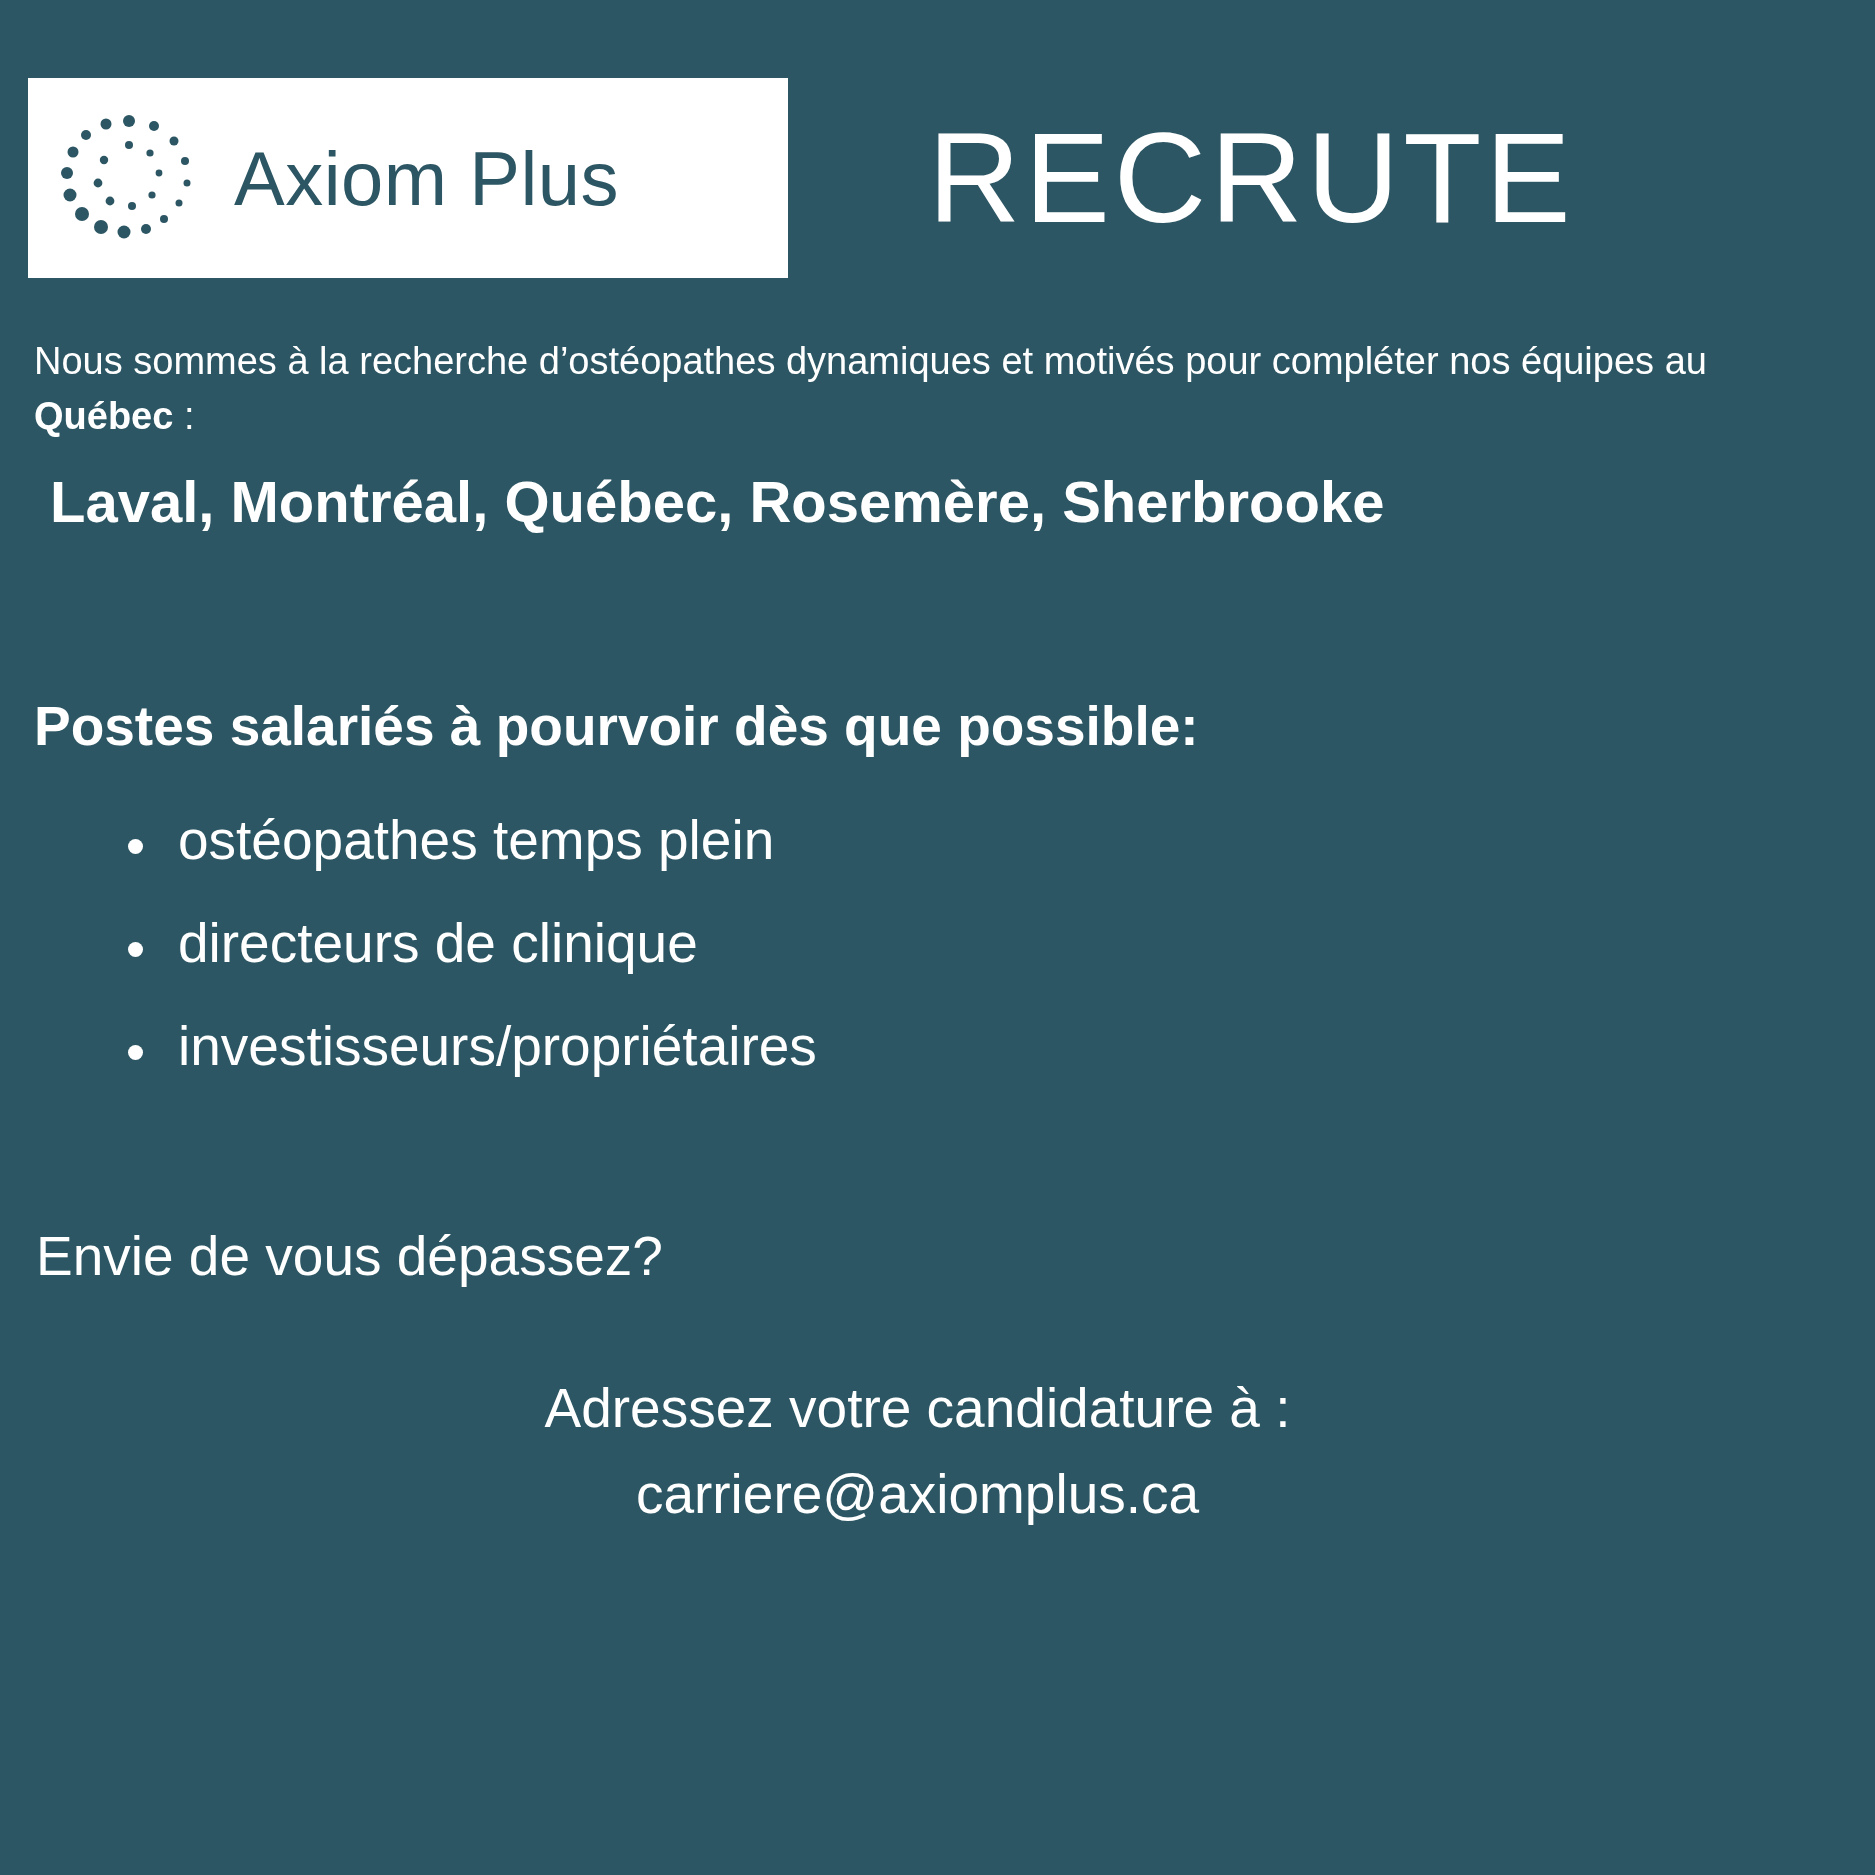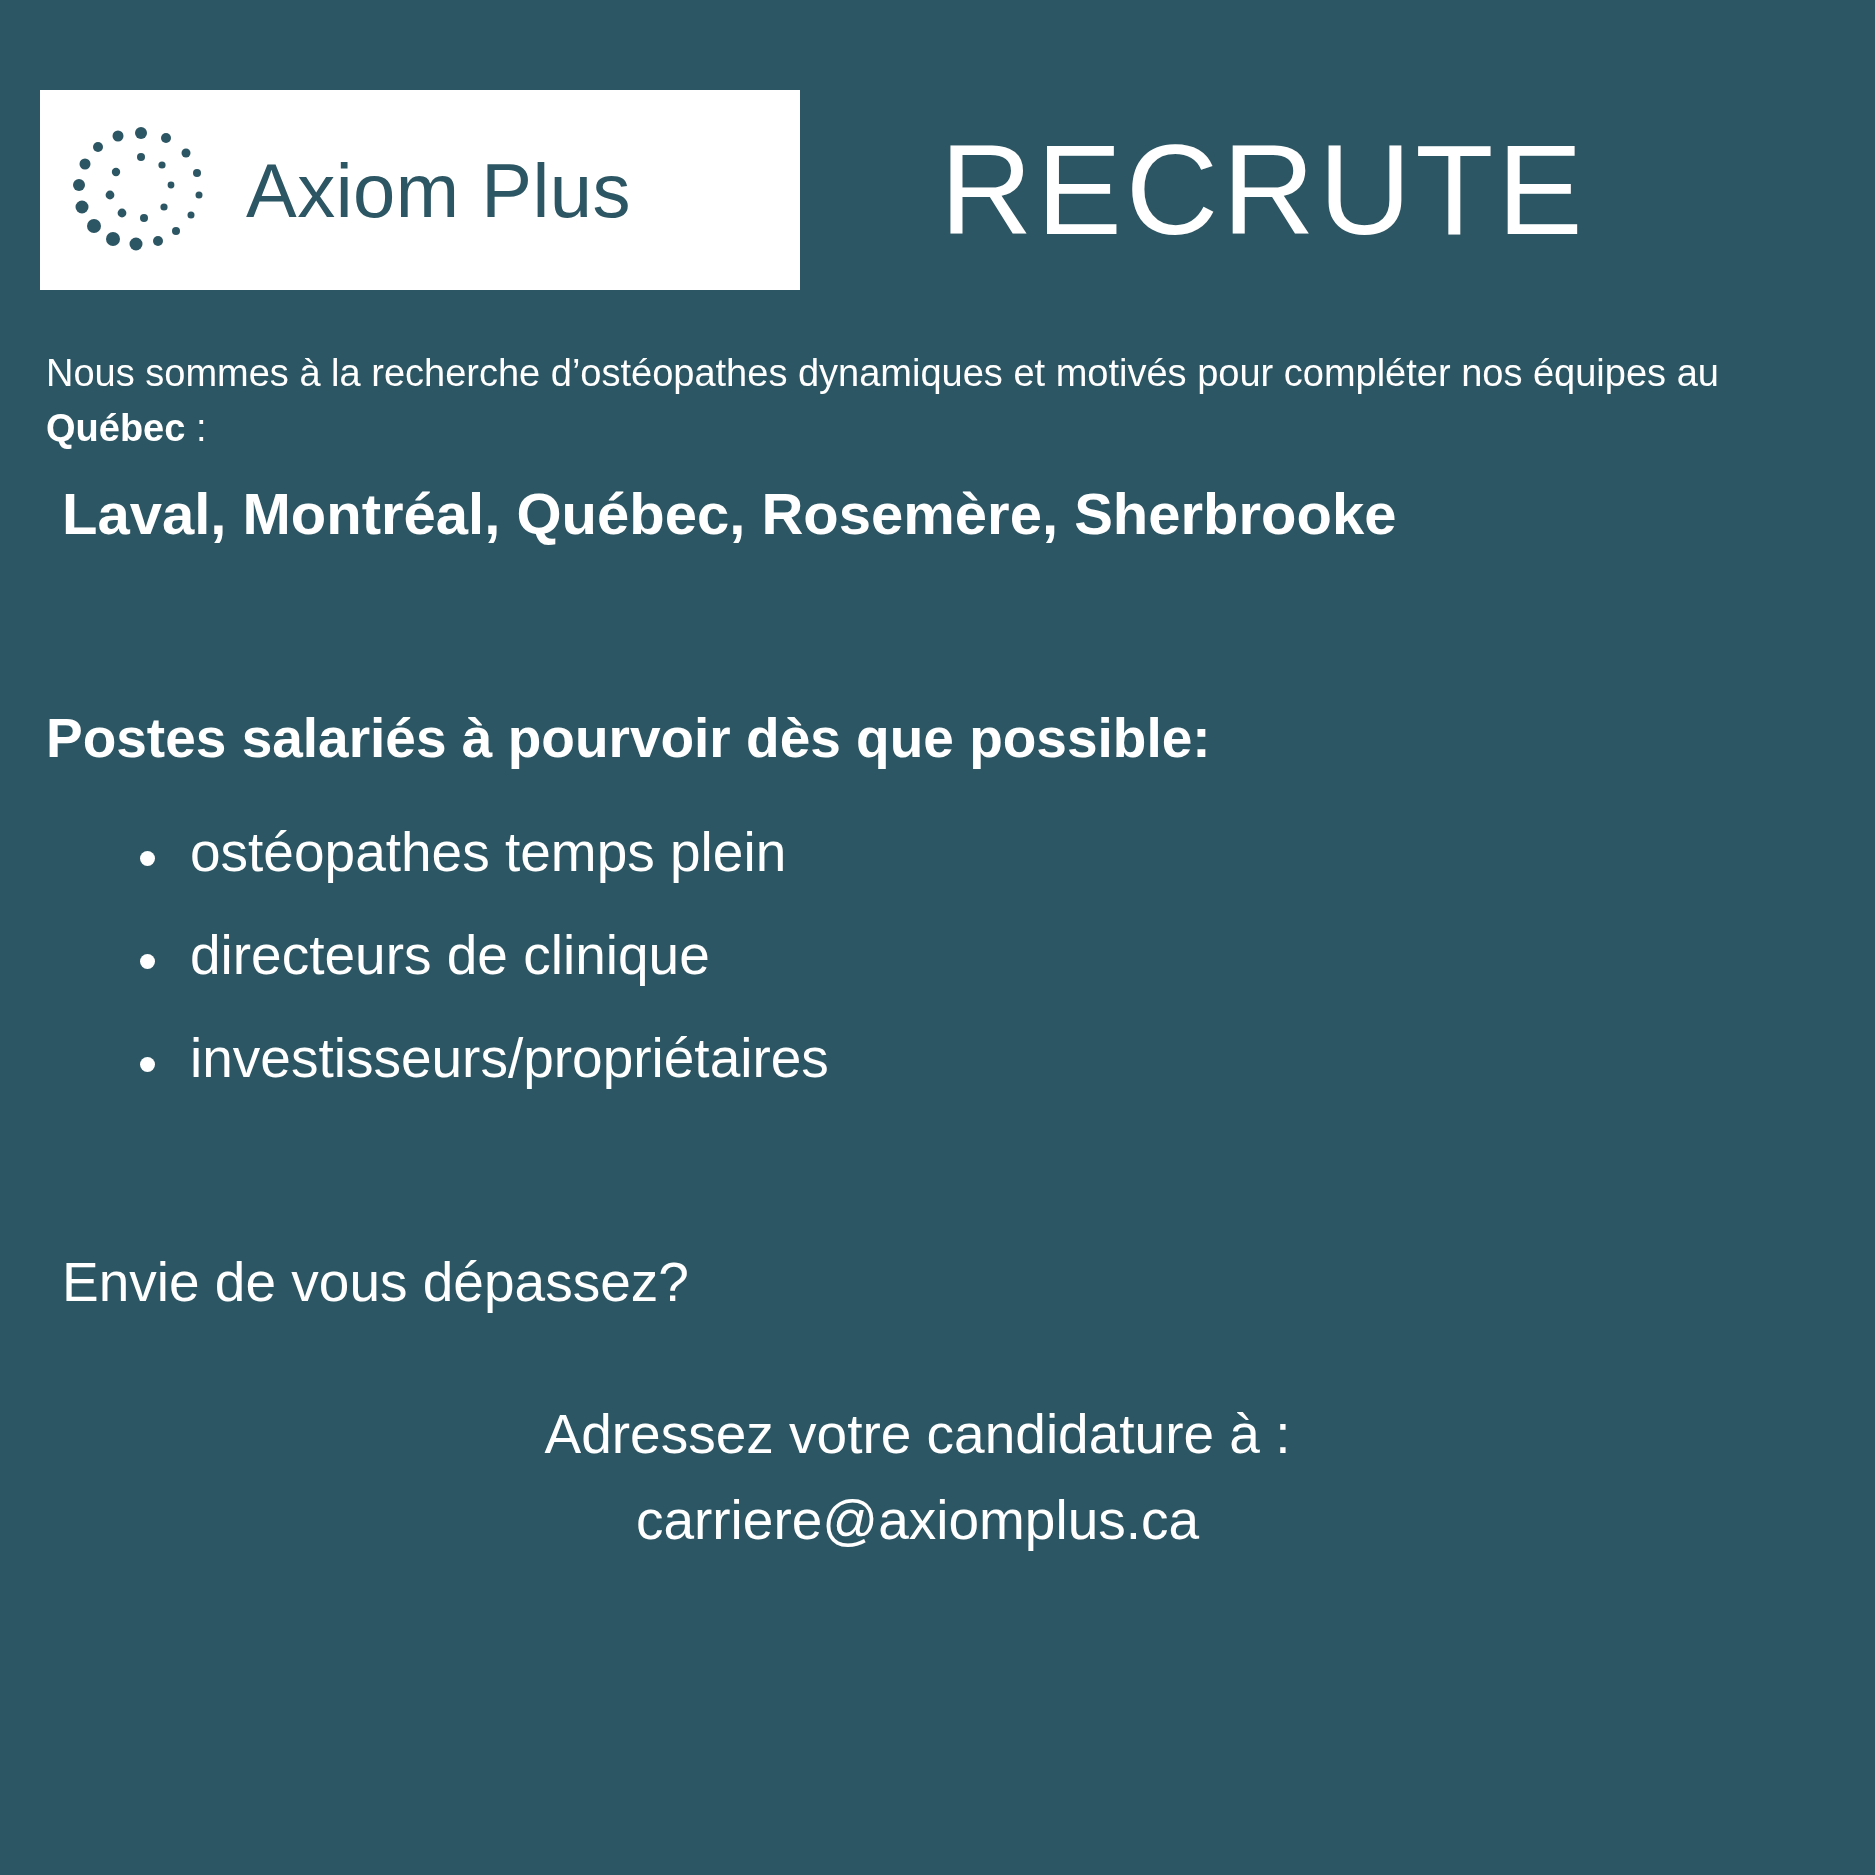--- a/index.html
+++ b/index.html
@@ -12,21 +12,21 @@
     background: #2c5663;
     font-family: "Liberation Sans", sans-serif;
     color: #ffffff;
     overflow: hidden;
   }
   .poster {
     position: relative;
     width: 1875px;
     height: 1361px;
     box-sizing: border-box;
-    padding: 12px;
+    padding: 0;
   }
 
   
   .header {
     display: flex;
     align-items: center;
     padding: 78px 0 0 28px;
   }
   .logo-box {
     background: #ffffff;
@@ -116,21 +116,21 @@
     background: #ffffff;
   }
 
   .gap2 {
     height: 106px;
   }
 
   .question {
     font-size: 55px;
     font-weight: 300;
-    margin: 16px;
+    margin: 2px;
   }
 
   .cta {
     margin-top: 78px;
     text-align: center;
     padding-right: 40px;
   }
   .cta-line {
     font-size: 55px;
     font-weight: 300;

